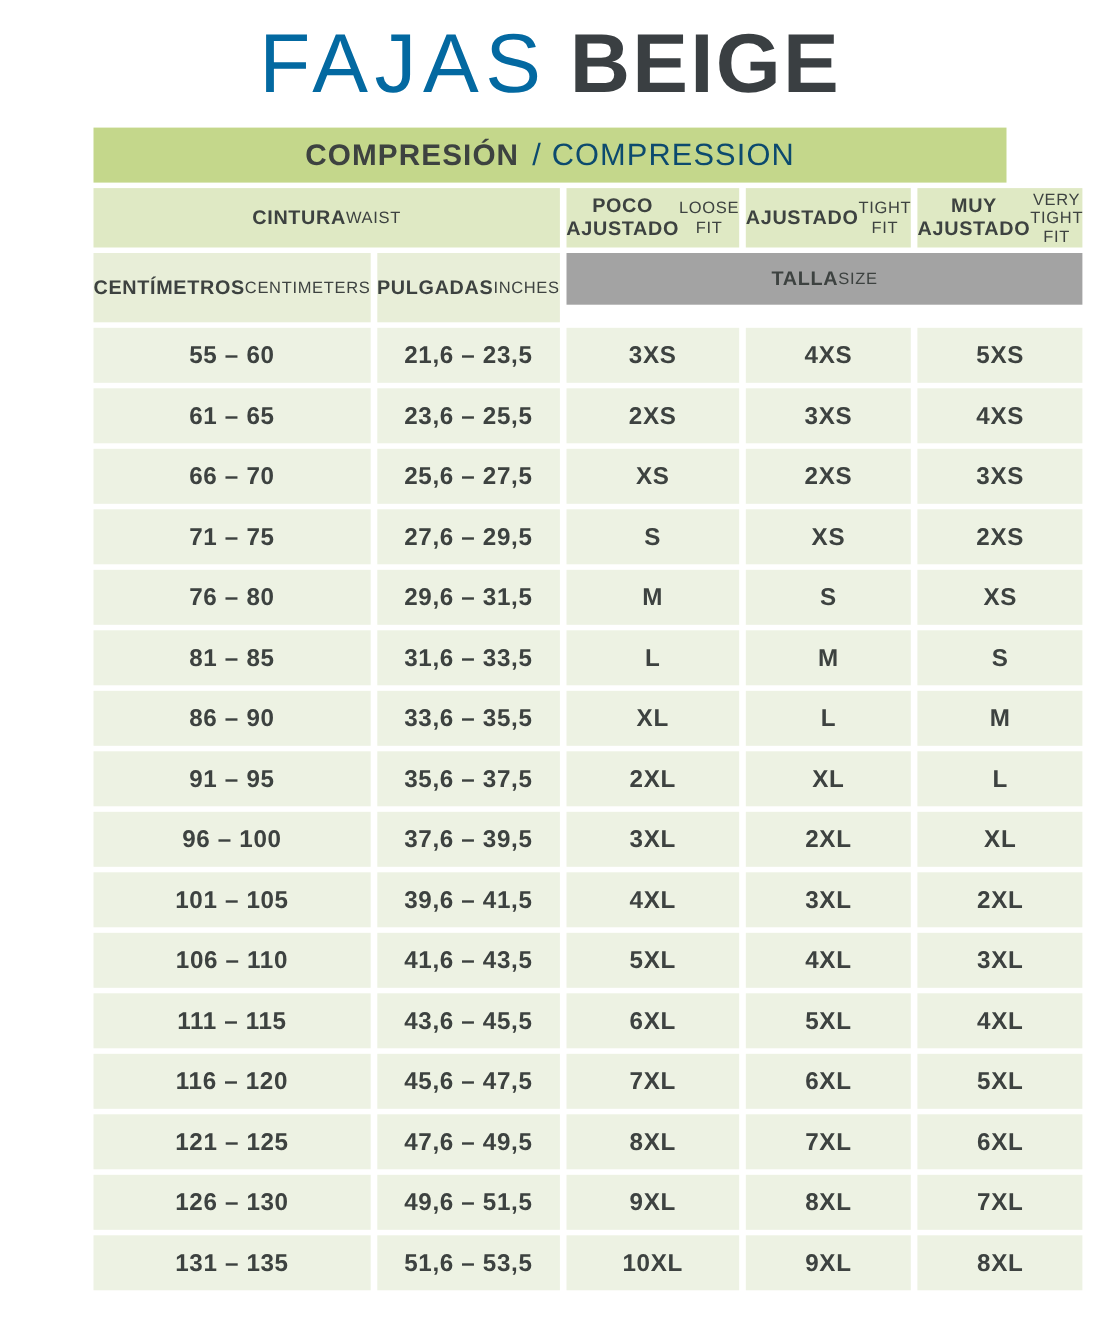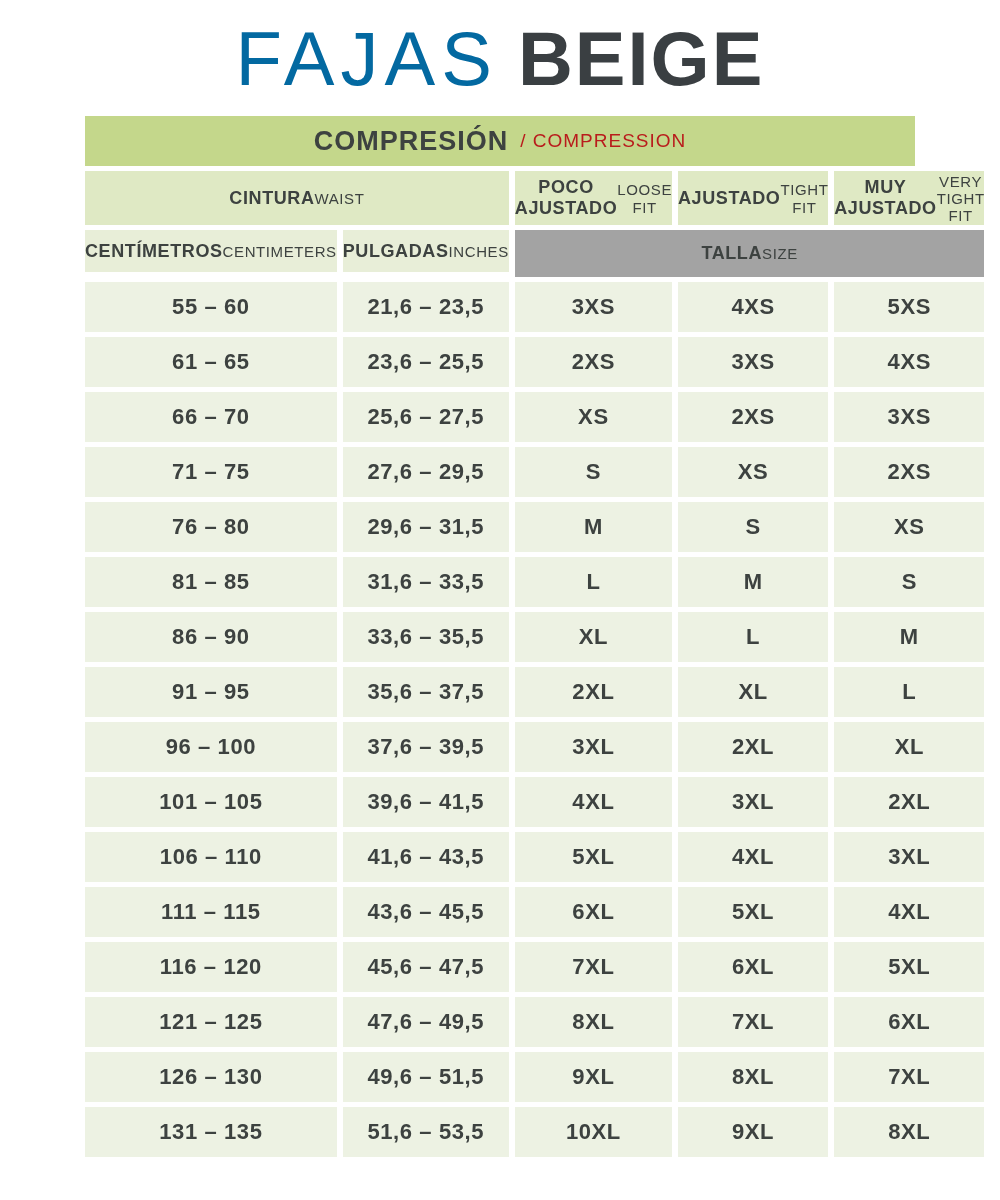--- a/index.html
+++ b/index.html
@@ -48,44 +48,44 @@
     justify-content: center;
     margin-bottom: 5px;
   }
   .band-es {
     font-size: 27px;
     font-weight: 800;
     letter-spacing: 1px;
     color: #3d4240;
   }
   .band-en {
-    font-size: 19px;
+    font-size: 28px;
     font-weight: 400;
     margin-left: 12px;
     letter-spacing: 1px;
-    color: #b91c1c;
+    color: #0c4a6e;
   }
   
   .size-table {
     display: grid;
     grid-template-columns: 151fr 153fr 183fr 131fr 188fr;
     column-gap: 6px;
     row-gap: 5px;
   }
   .hcell {
     background: #dfe9c4;
     display: flex;
     flex-direction: row;
     align-items: center;
     justify-content: center;
     text-align: center;
     line-height: 1.15;
   }
   .hcell.r1 { height: 54px; }
-  .hcell.sub { background: #e8eed8; height: 42px; }
+  .hcell.sub { background: #e8eed8; height: 63px; }
   .hcell.talla { background: #a3a3a3; height: 47px; grid-column: 3 / 6; }
   .span2 { grid-column: 1 / 3; }
   .hcell .es {
     font-size: 18px;
     font-weight: 800;
     letter-spacing: 0.6px;
   }
   .hcell .en {
     font-size: 15px;
     font-weight: 400;

